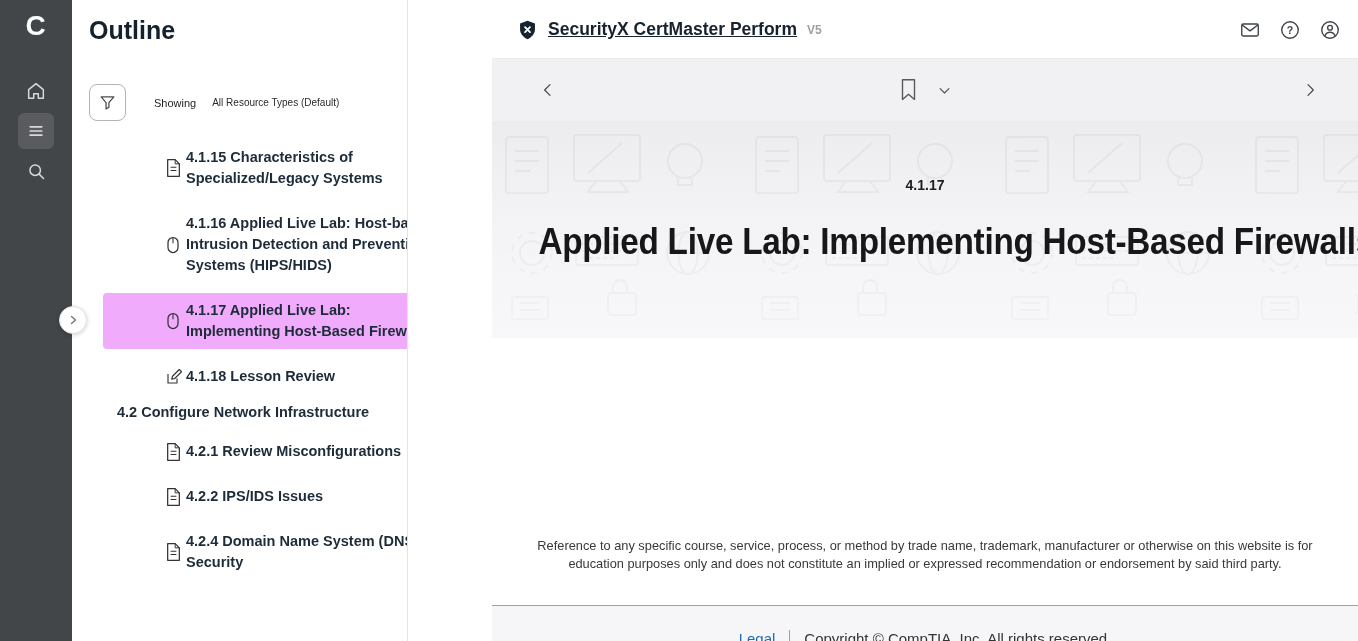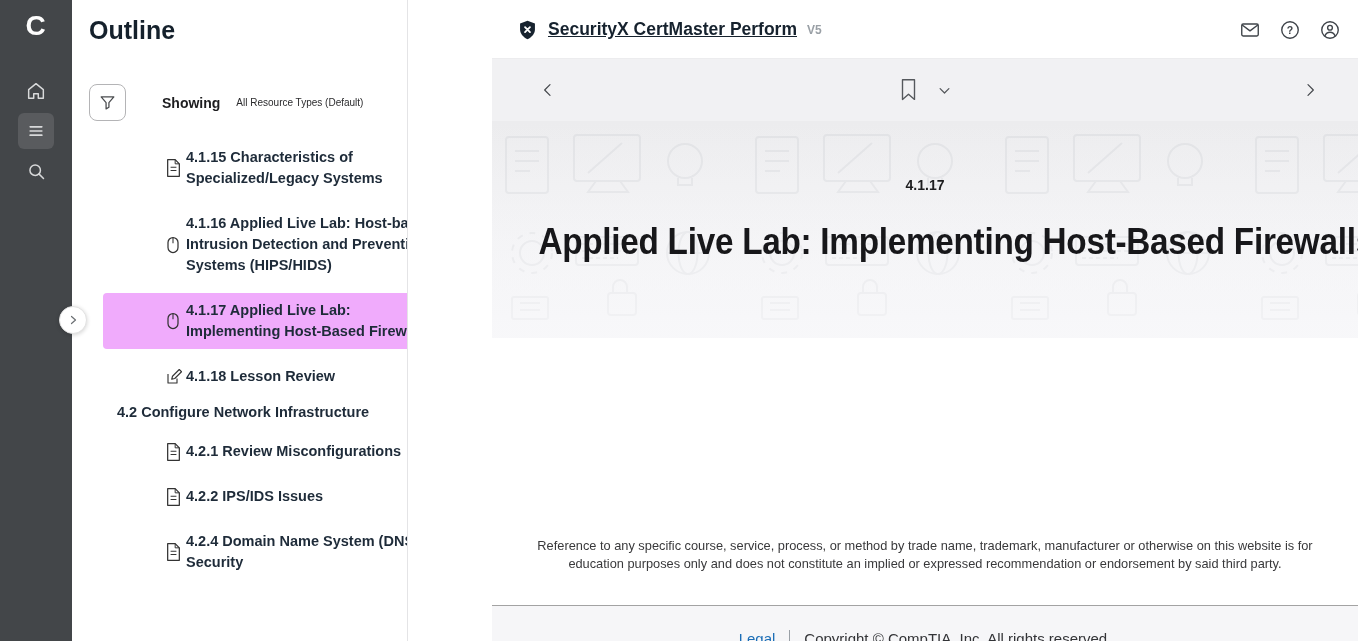--- a/index.html
+++ b/index.html
@@ -20,21 +20,21 @@
 
   
   .outline { position:absolute; left:72px; top:0; width:336px; height:641px; background:#fff;
              border-right:1px solid #e4e4e6; overflow:hidden; }
   .outline-title { position:absolute; left:17px; top:16px; font-size:25px; font-weight:700; color:#15212c; }
   .outline-close { position:absolute; left:369px; top:19px; width:28px; height:28px; display:flex;
                    align-items:center; justify-content:center; cursor:pointer; }
   .filter-row { position:absolute; top:84px; left:17px; display:flex; align-items:center; }
   .filter-btn { width:37px; height:37px; border:1px solid #b4b4b6; border-radius:8px; background:#fff;
                 display:flex; align-items:center; justify-content:center; cursor:pointer; }
-  .showing { margin-left:36px; font-weight:700; font-size:14px; color:#1d1d1f; }
+  .showing { margin-left:28px; font-weight:400; font-size:11px; color:#1d1d1f; }
   .filter-value { margin-left:16px; font-size:10px; color:#2b2b2d; }
 
   .outline-list { position:absolute; top:140px; left:0; width:412px; }
   .o-item { display:flex; align-items:center; gap:3px; margin:0 0 10px 31px; width:348px;
             padding:7px 8px 7px 62px; border-radius:4px; cursor:pointer; }
   .o-item.selected { background:#f0abfc; }
   .o-item .o-icon { flex:0 0 18px; display:flex; }
   .o-item .o-label { font-size:14.5px; font-weight:600; color:#1e2b39; line-height:21px; }
   .o-section { margin:7px 0 14px 45px; font-size:14.5px; font-weight:600; color:#1e2b39; cursor:pointer; }
 

